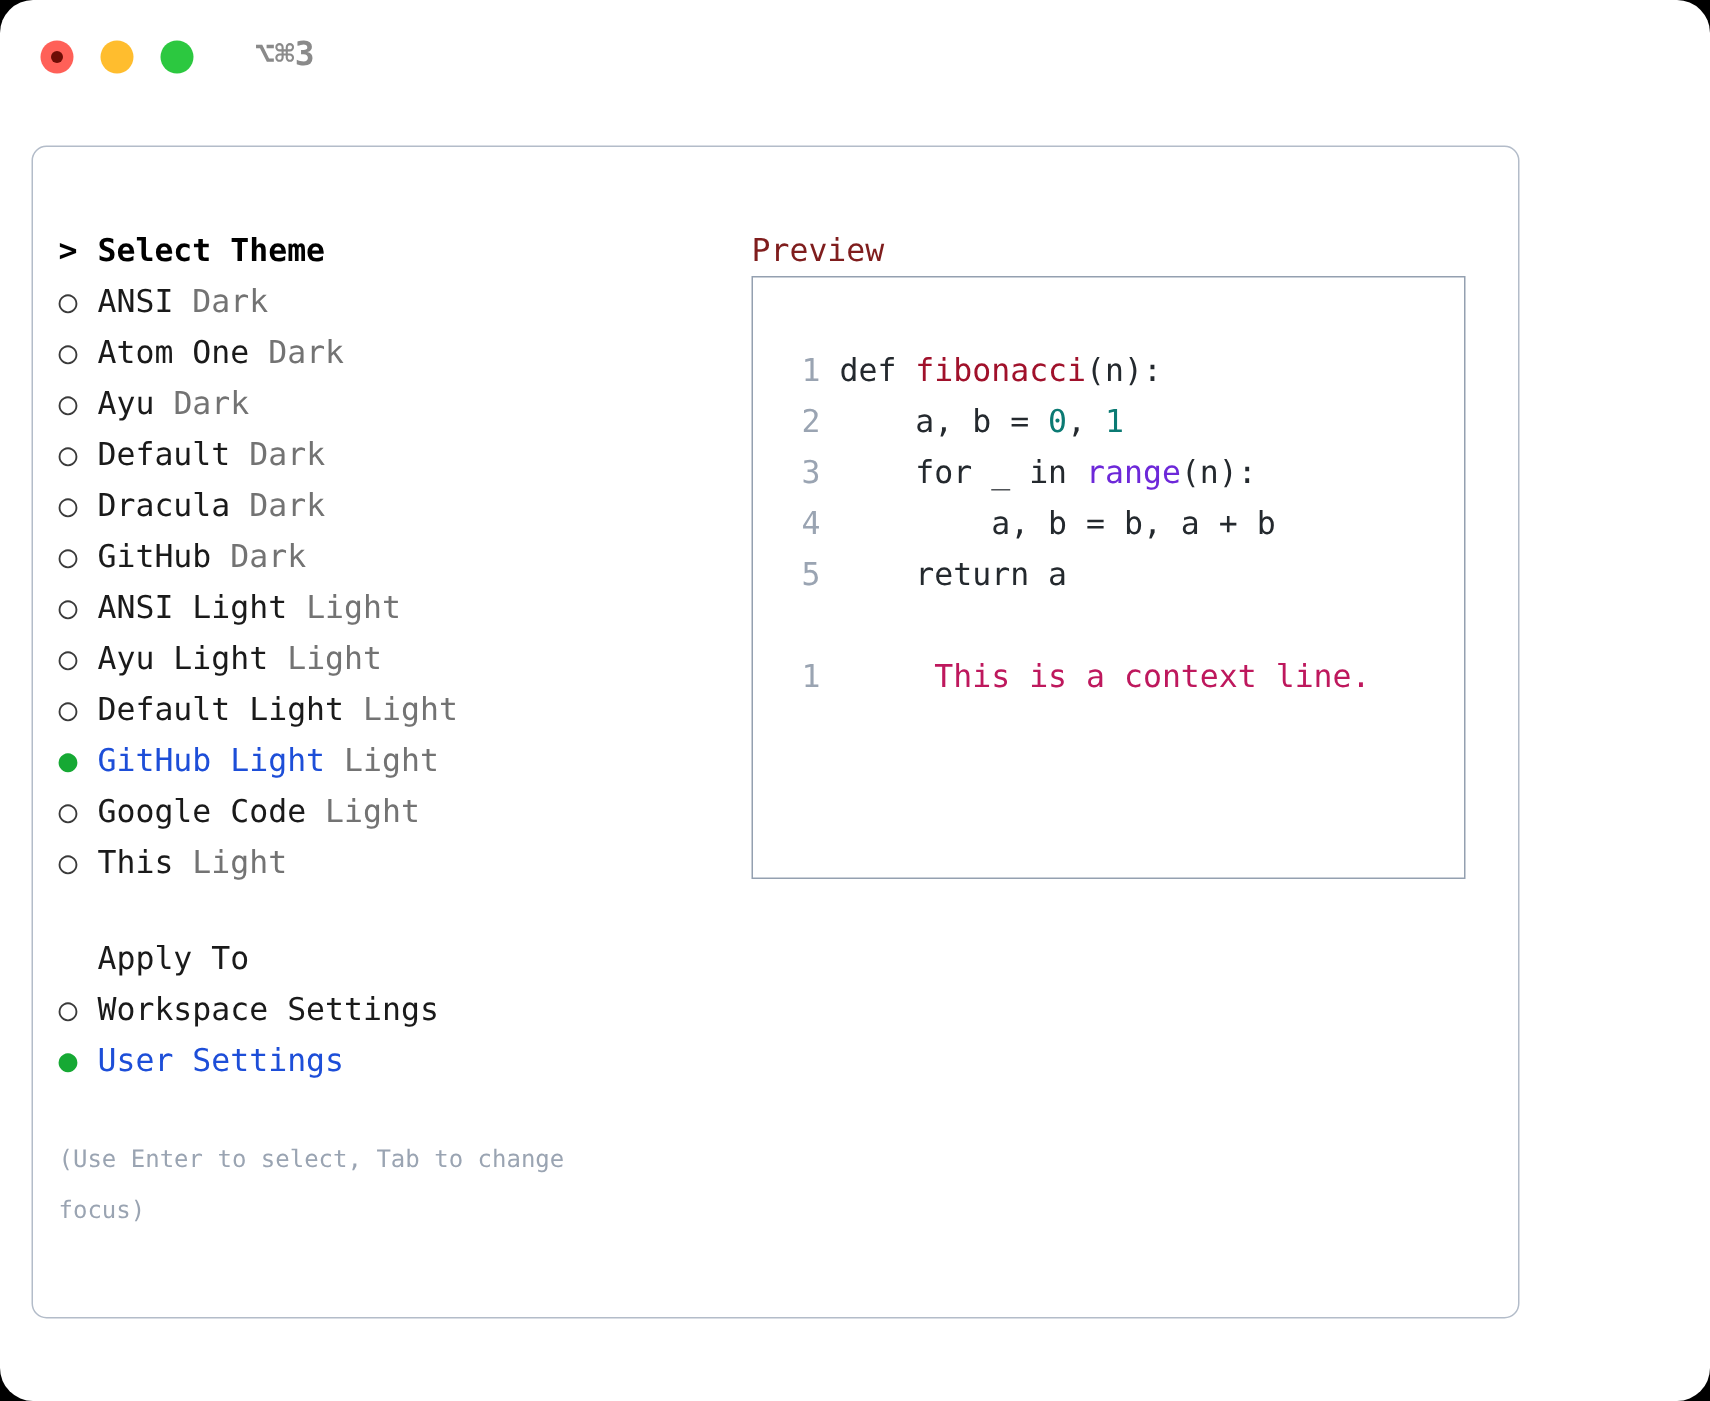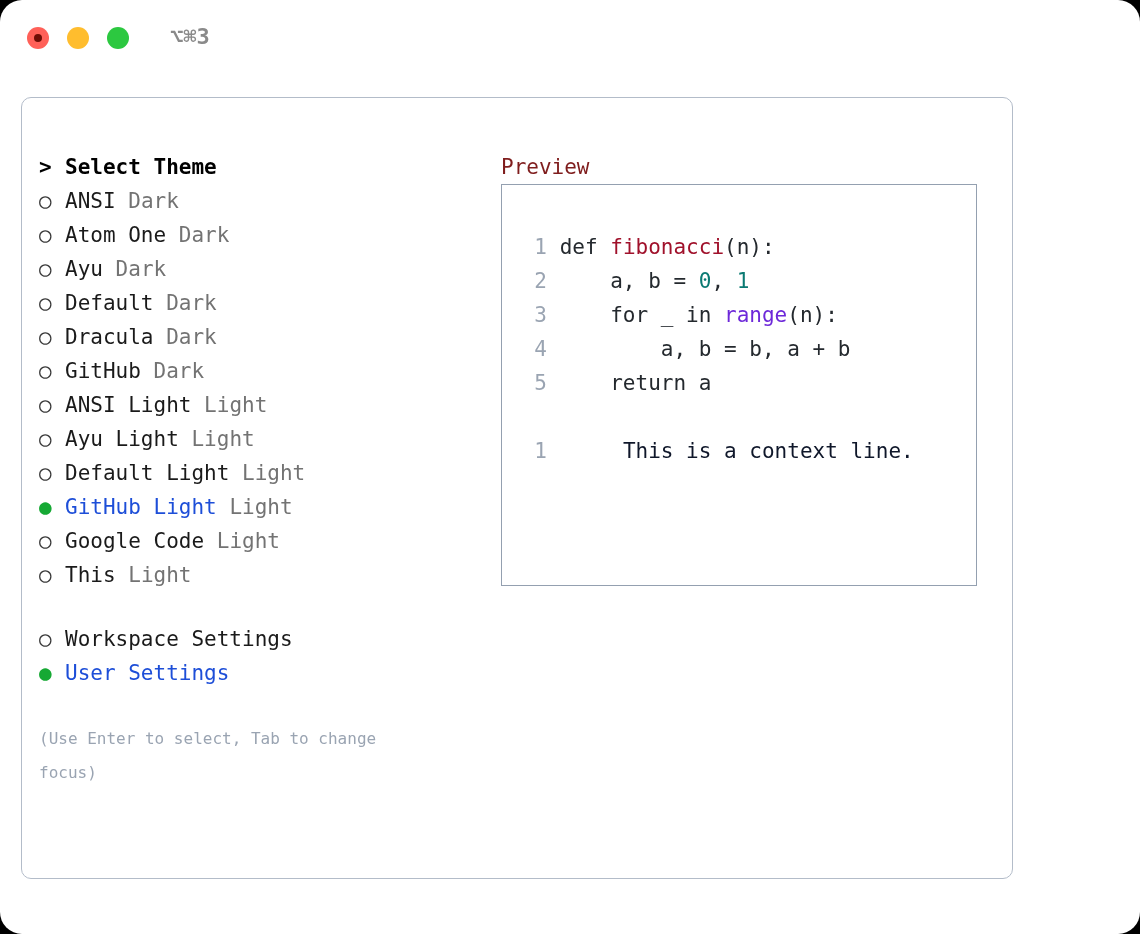--- a/index.html
+++ b/index.html
@@ -150,21 +150,21 @@
   .ln {
     display: inline-block;
     width: 24px;
     text-align: right;
     color: #9aa4b2;
   }
   .tok-fn   { color: #a0112b; }
   .tok-num  { color: #0b7a73; }
   .tok-call { color: #6d28d9; }
   .blank-line { height: 34px; }
-  .diff-ctx { color: #0f172a; }
+  .diff-ctx { color: #be185d; }
   .diff-del { color: #c4231b; }
   .diff-add { color: #12c225; }
 </style>
 </head>
 <body>
 
 <div class="window">
 
   <div class="titlebar">
     <div class="dot dot-close"></div>
@@ -188,20 +188,21 @@
           <div class="row"><span class="marker marker-dot-empty">○</span><span>ANSI Light</span><span> </span><span class="suffix">Light</span></div>
           <div class="row"><span class="marker marker-dot-empty">○</span><span>Ayu Light</span><span> </span><span class="suffix">Light</span></div>
           <div class="row"><span class="marker marker-dot-empty">○</span><span>Default Light</span><span> </span><span class="suffix">Light</span></div>
           <div class="row"><span class="marker marker-dot-full">●</span><span class="label-sel">GitHub Light</span><span> </span><span class="suffix">Light</span></div>
           <div class="row"><span class="marker marker-dot-empty">○</span><span>Google Code</span><span> </span><span class="suffix">Light</span></div>
           <div class="row"><span class="marker marker-dot-empty">○</span><span>This</span><span> </span><span class="suffix">Light</span></div>
         </div>
 
       <div class="section-gap"></div>
 
+      <div class="apply-header"><span class="marker"> </span><span>Apply To</span></div>
 
       <div id="apply-list">
           <div class="row"><span class="marker marker-dot-empty">○</span><span>Workspace Settings</span></div>
           <div class="row"><span class="marker marker-dot-full">●</span><span class="label-sel">User Settings</span></div>
         </div>
 
       <div class="help">(Use Enter to select, Tab to change focus)</div>
     </div>
 
     <div class="right-col">

